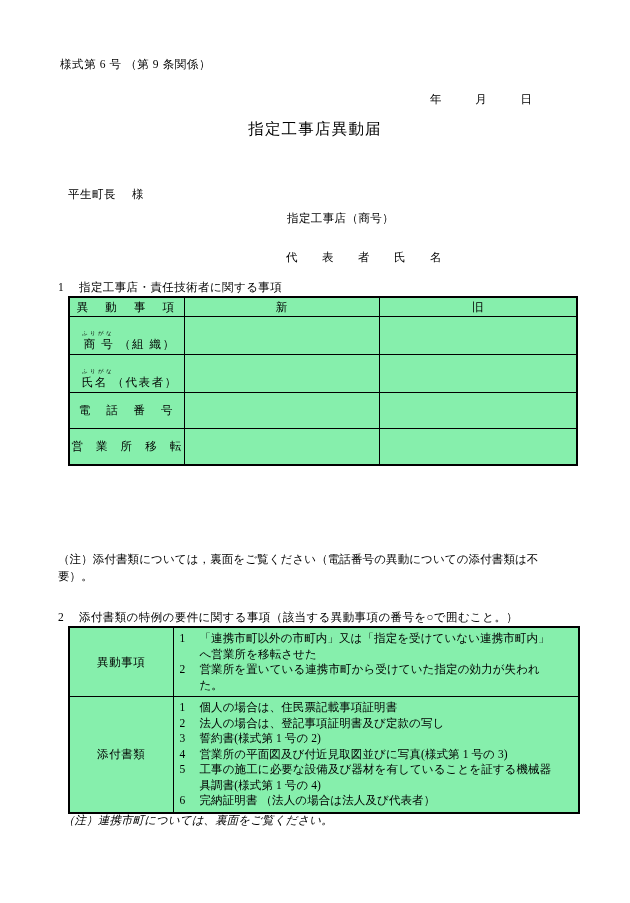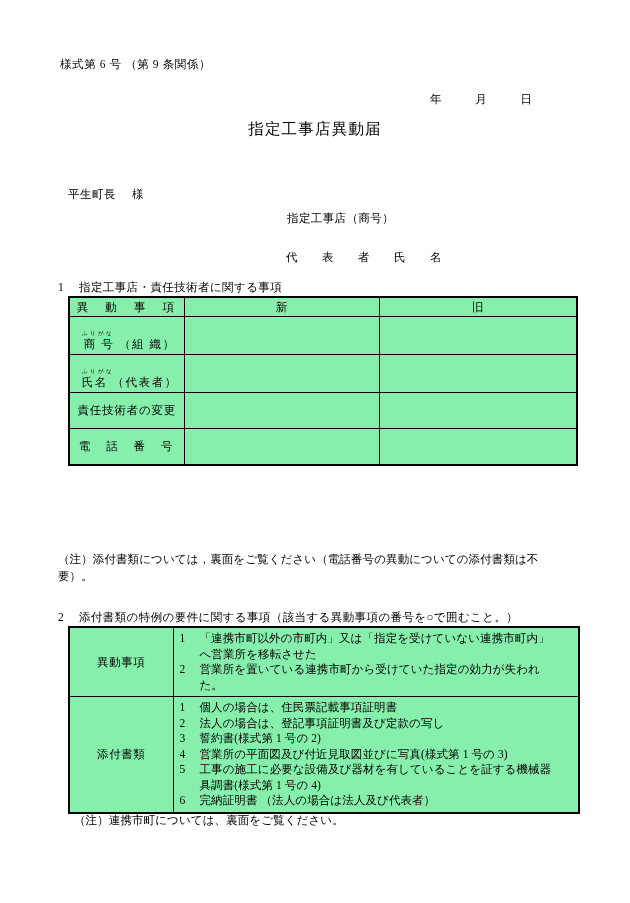--- a/index.html
+++ b/index.html
@@ -194,21 +194,21 @@
   }
 
   
   .note {
     position: absolute;
     font-size: 11.5px;
     line-height: 17px;
     letter-spacing: 0.1px;
   }
   .note-1 { left: 58px; top: 551px; width: 515px; }
-  .note-2 { left: 74px; top: 812px; width: 515px; }
+  .note-2 { left: 63px; top: 812px; width: 515px; font-style: italic; }
   .note .note-body { display: block; }
 </style>
 </head>
 <body>
 
 <div id="page">
 
   <div class="form-code">様式第 6 号 （第 9 条関係）</div>
 
   <div class="date-line">
@@ -262,33 +262,33 @@
         <td class="label-cell ruby-cell">
           <span class="ruby-wrap">
             <span class="ruby-top">ふりがな</span>
             <span class="ruby-base">氏名 （代表者）</span>
           </span>
         </td>
         <td class="val-cell"></td>
         <td class="val-cell"></td>
       </tr>
 
-      <tr class="body-row">
-        <td class="label-cell tight">責任技術者の変更</td>
-        <td class="val-cell"></td>
-        <td class="val-cell"></td>
-      </tr>
 
 
       <tr class="body-row">
         <td class="label-cell">電　話　番　号</td>
         <td class="val-cell"></td>
         <td class="val-cell"></td>
       </tr>
 
+      <tr class="body-row">
+        <td class="label-cell tight">営　業　所　移　転</td>
+        <td class="val-cell"></td>
+        <td class="val-cell"></td>
+      </tr>
 
     </tbody>
   </table>
 
   <div class="note note-1">
     <span class="note-body">（注）添付書類については，裏面をご覧ください（電話番号の異動についての添付書類は不要）。</span>
   </div>
 
   <div class="section-heading sec2-heading">
     <span class="sec-num">2</span><span>添付書類の特例の要件に関する事項（該当する異動事項の番号を○で囲むこと。）</span>

